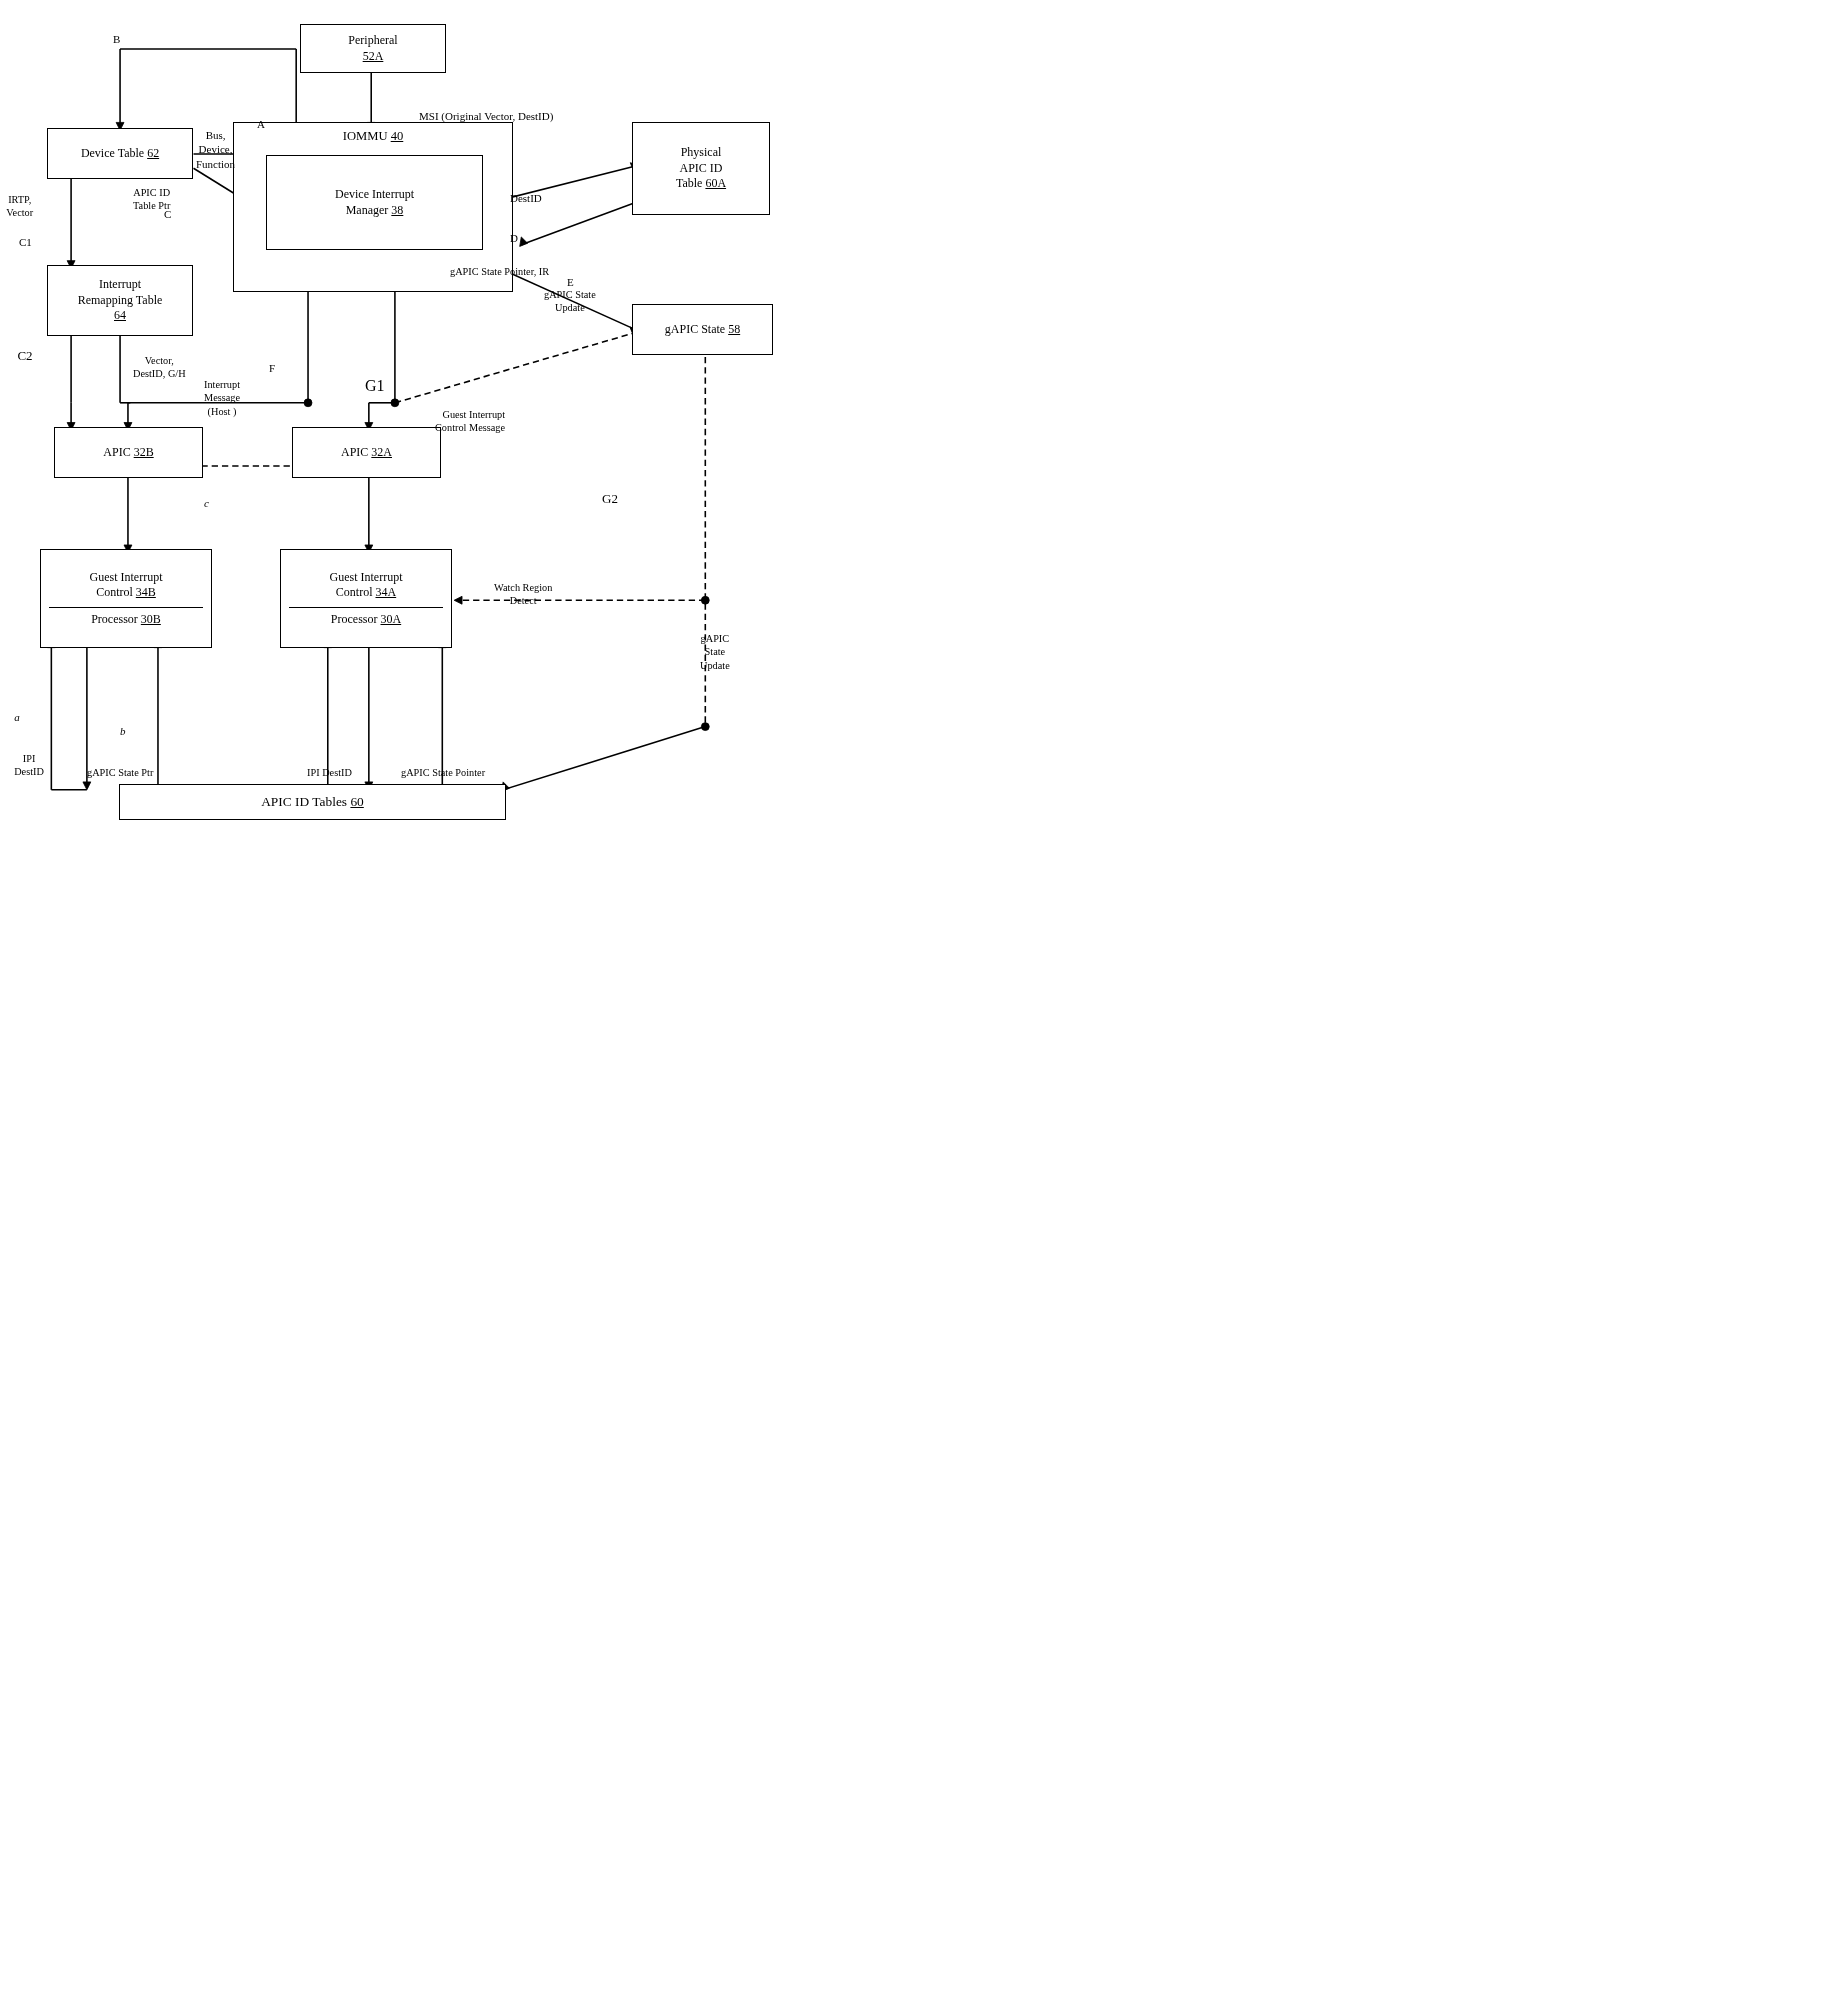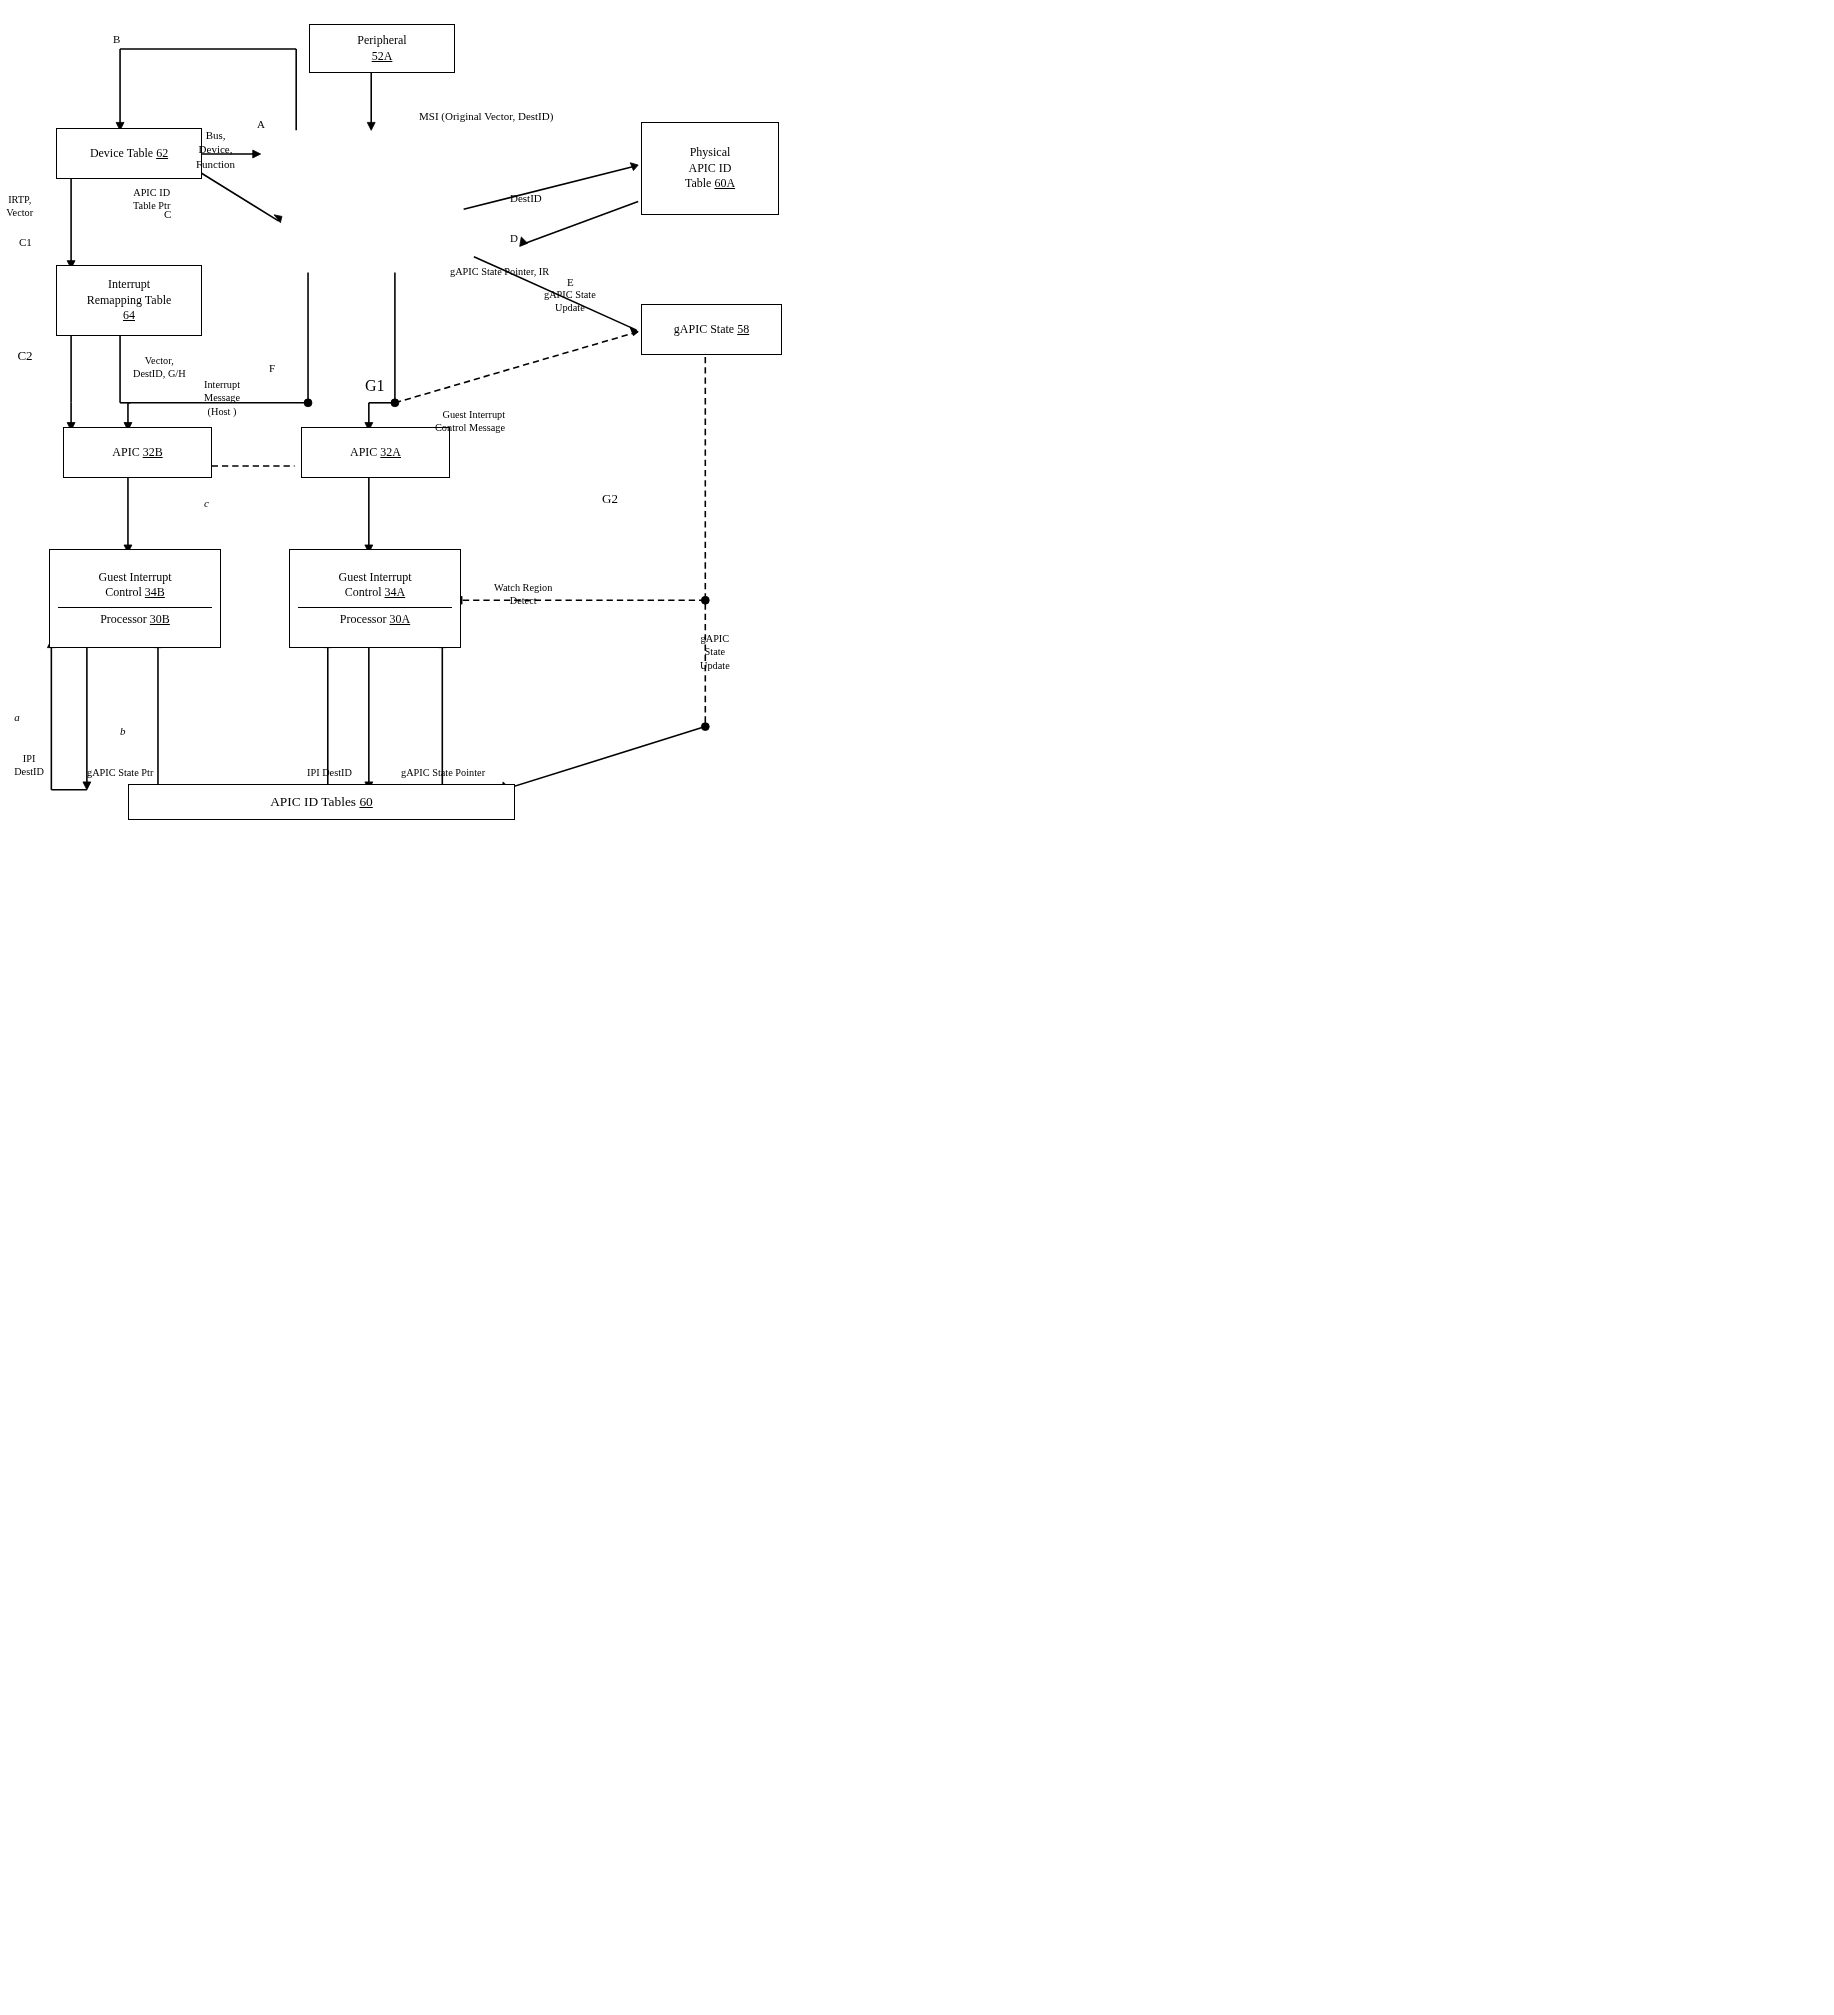--- a/index.html
+++ b/index.html
@@ -21,21 +21,20 @@
       border: 1.6px solid #000;
       background: #fff;
       display: flex;
       flex-direction: column;
       align-items: center;
       justify-content: center;
       text-align: center;
       font-size: 12px;
       line-height: 1.3;
       padding: 4.7px 8px;
-      margin-left: 9px;
     }
     .box u {
       text-decoration: underline;
     }
     .label {
       position: absolute;
       font-size: 11px;
       line-height: 1.3;
       background: transparent;
       white-space: nowrap;
@@ -163,20 +162,30 @@
     <line x1="65" y1="1000" x2="65" y2="812"></line>
     <polygon points="65,810 60,820 70,820"></polygon>
 
   </svg>
 
   <div class="box" style="left:300px; top:24px; width:146px; height:49px;">
     <span>Peripheral</span>
     <span> <u>52A</u></span>
   </div>
 
+  <div class="box" style="left:233px; top:122px; width:280px; height:170px;">
+    <div style="position:absolute; top:4.7px; left:50%; transform:translateX(-50%); font-size:12.6px; white-space:nowrap;">
+      <span>IOMMU</span>
+      <span> <u>40</u></span>
+    </div>
+
+    <div class="box" style="position:absolute; left:32px; top:32px; width:217px; height:95px; border:1.6px solid #000;">
+      <span>Device Interrupt<br>Manager <u>38</u></span>
+    </div>
+  </div>
 
   <div class="box" style="left:47px; top:128px; width:146px; height:51px;">
     <span>Device Table <u>62</u></span>
   </div>
 
   <div class="box" style="left:47px; top:265px; width:146px; height:71px;">
     <span>Interrupt<br>Remapping Table<br><u>64</u></span>
   </div>
 
   <div class="box" style="left:632px; top:122px; width:138px; height:93px;">

